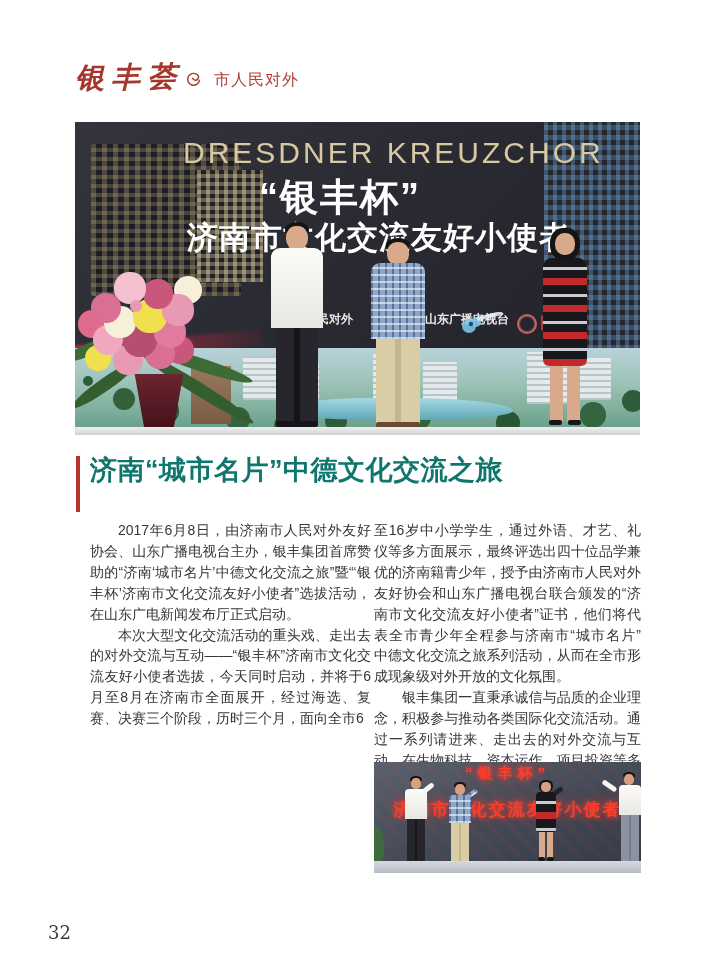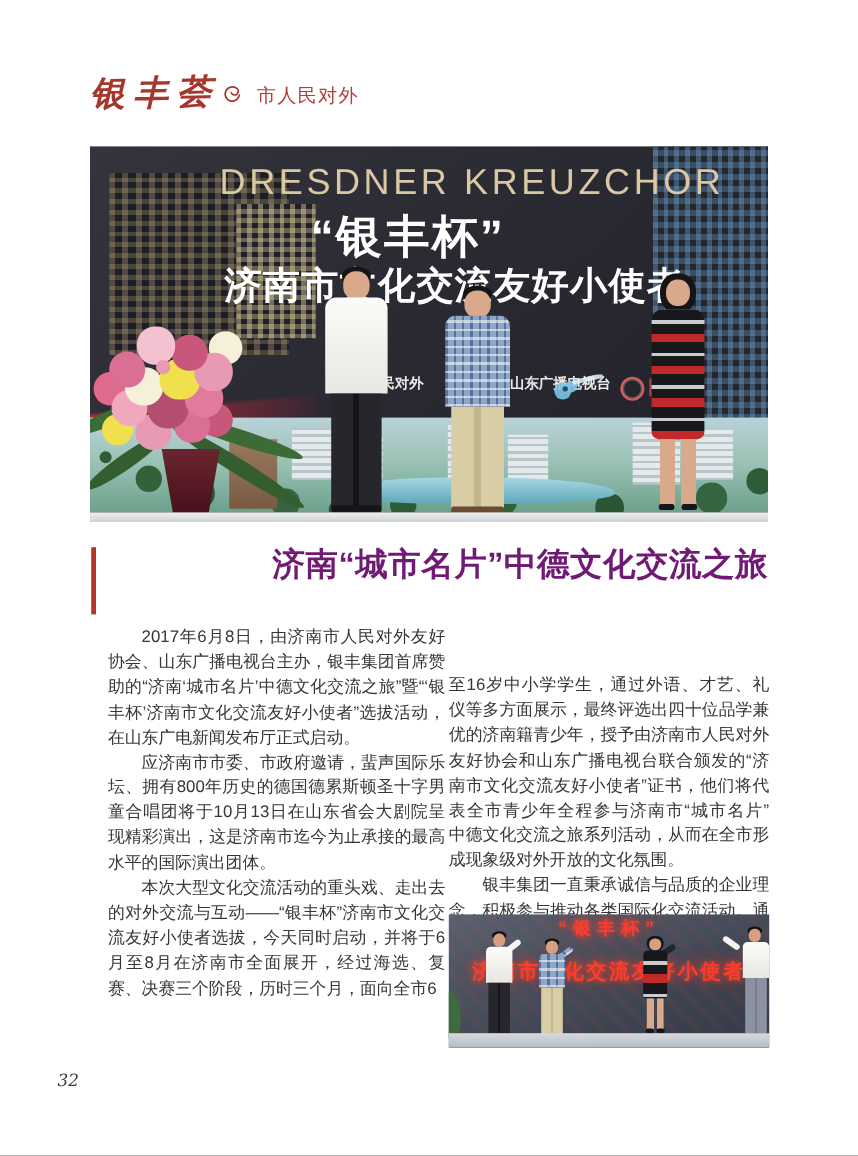--- a/index.html
+++ b/index.html
@@ -90,30 +90,30 @@
   .pants-dark{background:linear-gradient(90deg,#26262c 0 44%, #141419 44% 56%, #26262c 56% 100%);}
   .pants-khaki{background:linear-gradient(90deg,#d9cda6 0 44%, #c3b68c 44% 56%, #d9cda6 56% 100%);}
   .dress-striped{background:repeating-linear-gradient(180deg,
       #17171c 0 9px, #c8ccd0 9px 12px, #17171c 12px 20px, #c2292b 20px 27px);}
   .legs-skin{background:linear-gradient(90deg,#d9a98c 0 42%, rgba(0,0,0,0) 42% 58%, #d9a98c 58% 100%);}
   .p-shoes{position:absolute; background:#15151a; border-radius:2px;}
 
   
   .headline{position:absolute; left:76px; top:452px; width:564px;}
   .headline-bar{position:absolute; left:0; top:4px; width:4px; height:56px; background:#b5352c;}
-  .headline-title{margin:0 0 6px 14px; font-size:27px; font-weight:bold; color:#701a75; letter-spacing:.5px; white-space:nowrap;text-align:right;}
+  .headline-title{margin:0 0 6px 14px; font-size:27px; font-weight:bold; color:#0f766e; letter-spacing:.5px; white-space:nowrap;}
   .headline-sub{margin:0 0 0 14px; font-size:16.5px; font-weight:bold; color:#1c1c1c; white-space:nowrap;}
 
   
   .col{position:absolute; top:520px; font-size:14px; line-height:20.9px; color:#35353a;
     text-align:justify; text-justify:inter-ideograph;}
   .col-left{left:90px; width:281px;}
   .col-right{left:374px; width:267px;}
   .col p{margin:0; text-indent:2em;}
-  .col p.no-indent{text-indent:0;margin-top:40px;}
+  .col p.no-indent{text-indent:0;}
 
   
   .photo-bottom{position:absolute; left:374px; top:762px; width:267px; height:111px; overflow:hidden;
     background:linear-gradient(160deg,#59616f 0%, #434a58 50%, #323844 100%);}
   .pb-grid{position:absolute; inset:0;
     background:repeating-linear-gradient(45deg, rgba(255,70,50,.05) 0 6px, rgba(0,0,0,0) 6px 14px);}
   .pb-led1{position:absolute; left:0; right:0; top:2px; text-align:center; font-size:15px; font-weight:bold;
     color:#ff3b2a; letter-spacing:5px;
     text-shadow:0 0 5px rgba(255,70,50,.95), 0 0 14px rgba(255,40,30,.65);}
   .pb-led2{position:absolute; left:2px; right:2px; top:36px; text-align:center; font-size:17px; font-weight:bold;
@@ -124,22 +124,22 @@
   .pb-plant{position:absolute; left:-4px; bottom:8px; width:16px; height:44px; z-index:2;
     background:radial-gradient(ellipse at 30% 60%, #3e6b3e 0 55%, rgba(0,0,0,0) 60%);}
   .fig{position:absolute; z-index:2;}
   .f-hair{position:absolute; background:#141414; border-radius:50% 50% 45% 45%;}
   .f-head{position:absolute; background:#d8a080; border-radius:46%;}
   .f-arm{position:absolute; height:5px; border-radius:3px; transform-origin:left center;}
   .f-torso{position:absolute; border-radius:4px 4px 0 0;}
   .f-legs{position:absolute;}
   .gray-pants{background:linear-gradient(90deg,#8b93a3 0 44%, #767e8e 44% 56%, #8b93a3 56% 100%);}
 
-  .page-number{position:absolute; left:48px; top:893px; font-family:"DejaVu Serif", serif;
-    font-size:14px; color:#3c3c3c;font-style:italic;}
+  .page-number{position:absolute; left:48px; top:922px; font-family:"DejaVu Serif", serif;
+    font-size:18px; color:#3c3c3c;}
 </style>
 </head>
 <body>
 
 <div class="page">
 
   <div class="masthead">
     <span class="logo-cn">银丰荟</span>
     <span class="logo-swirl">
       <svg width="17" height="17" viewBox="0 0 20 20">
@@ -223,21 +223,20 @@
     <div class="mp-floor"></div>
   </div>
 
   <div class="headline">
     <div class="headline-bar"></div>
     <h1 class="headline-title">济南“城市名片”中德文化交流之旅</h1>
   </div>
 
   <div class="col col-left">
     <p>2017年6月8日，由济南市人民对外友好协会、山东广播电视台主办，银丰集团首席赞助的“济南‘城市名片’中德文化交流之旅”暨“‘银丰杯’济南市文化交流友好小使者”选拔活动，在山东广电新闻发布厅正式启动。</p>
-    <p>应济南市市委、市政府邀请，蜚声国际乐坛、拥有800年历史的德国德累斯顿圣十字男童合唱团将于10月13日在山东省会大剧院呈现精彩演出，这是济南市迄今为止承接的最高水平的国际演出团体。</p>
     <p>本次大型文化交流活动的重头戏、走出去的对外交流与互动——“银丰杯”济南市文化交流友好小使者选拔，今天同时启动，并将于6月至8月在济南市全面展开，经过海选、复赛、决赛三个阶段，历时三个月，面向全市6</p>
   </div>
   <div class="col col-right">
     <p class="no-indent">至16岁中小学学生，通过外语、才艺、礼仪等多方面展示，最终评选出四十位品学兼优的济南籍青少年，授予由济南市人民对外友好协会和山东广播电视台联合颁发的“济南市文化交流友好小使者”证书，他们将代表全市青少年全程参与济南市“城市名片”　中德文化交流之旅系列活动，从而在全市形成现象级对外开放的文化氛围。</p>
     <p>银丰集团一直秉承诚信与品质的企业理念，积极参与推动各类国际化交流活动。通过一系列请进来、走出去的对外交流与互动，在生物科技、资本运作、项目投资等多个领域，构建交流与合作的平台。为中国品牌拓宽国际视野，走出国门贡献力量！</p>
   </div>
 
   <div class="photo-bottom">
     <div class="pb-grid"></div>
     <div class="pb-led1">“银丰杯”</div>

